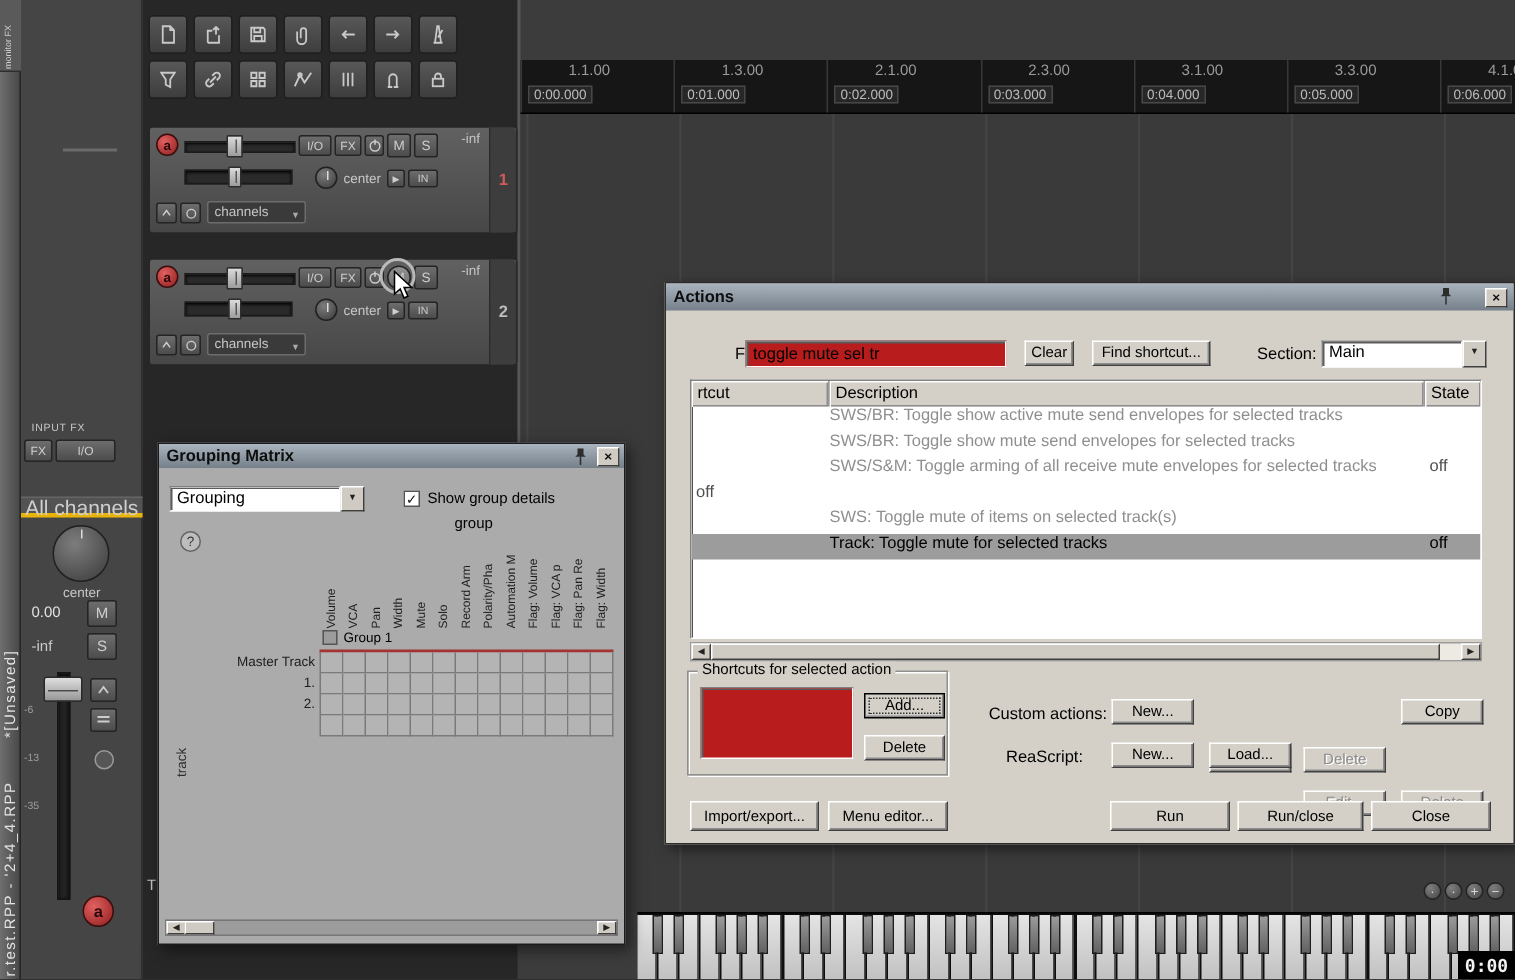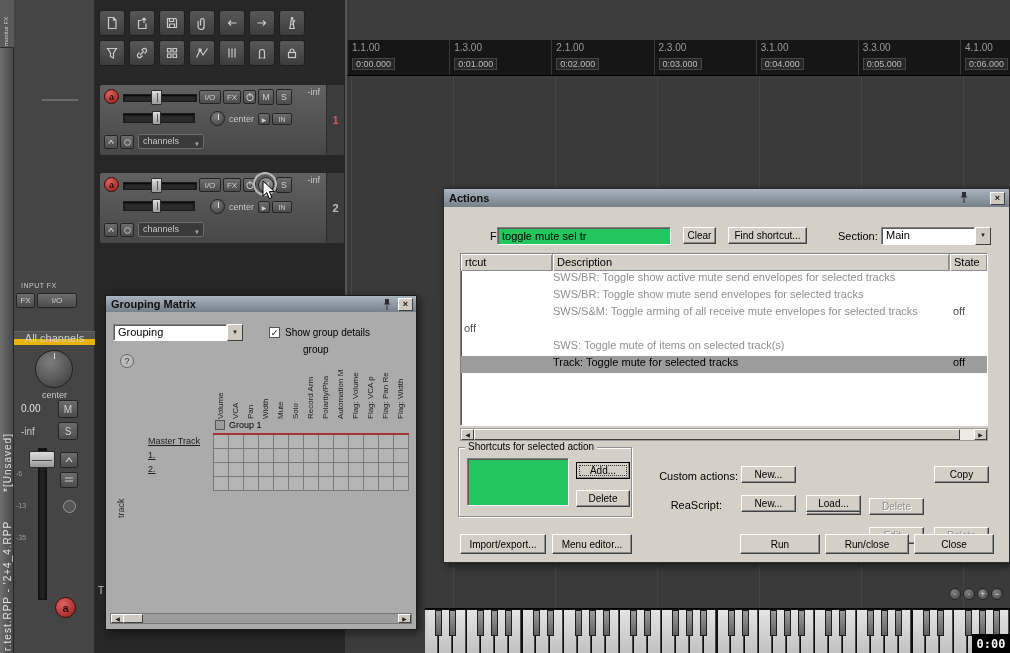--- a/index.html
+++ b/index.html
@@ -14,21 +14,21 @@
   .mfx{font-size:6px;left:3px;top:46px;color:#d0d0d0;}
   .fname{font-size:10px;left:2px;top:651px;letter-spacing:1px;}
   .unsaved{font-size:10px;left:2px;top:492px;letter-spacing:1px;}
 
   
   .masterpanel{position:absolute;left:14px;top:0;width:81px;height:653px;background:#454545;border-right:1px solid #2d2d2d;z-index:3;}
   .hdiv{position:absolute;left:28px;top:99px;width:36px;height:2px;background:#6b6b6b;}
   .dbtn{position:absolute;background:linear-gradient(#6d6d6d,#4c4c4c);border:1px solid #242424;color:#cecece;
         font-size:8px;text-align:center;border-radius:2px;display:flex;align-items:center;justify-content:center;cursor:default;}
   .lbl{position:absolute;color:#c8c8c8;}
-  .allch{position:absolute;left:0;top:331px;width:81px;height:14px;background:#535353;border-top:1px solid #646464;border-bottom:6px solid #eab308;color:#cfcfcf;font-size:11px;text-align:center;line-height:13px;}
+  .allch{position:absolute;left:0;top:331px;width:81px;height:14px;background:#535353;border-top:1px solid #646464;border-bottom:3px solid #eab308;color:#cfcfcf;font-size:14px;text-align:center;line-height:13px;}
   .knob{position:absolute;border-radius:50%;background:radial-gradient(circle at 38% 32%,#7d7d7d,#3a3a3a);border:1px solid #202020;}
   .knob::after{content:'';position:absolute;left:50%;top:2px;width:1px;height:6px;background:#dcdcdc;}
   .fgroove{position:absolute;left:24px;top:448px;width:9px;height:152px;background:#232323;border:1px solid #141414;box-shadow:inset 0 1px 3px #000;}
   .fhandle{position:absolute;left:15px;top:451px;width:26px;height:17px;background:linear-gradient(#dedede,#979797);border:1px solid #2b2b2b;border-radius:2px;}
   .fhandle::after{content:'';position:absolute;left:2px;right:2px;top:50%;height:1px;background:#4c4c4c;}
   .fscalebox{position:absolute;left:2px;top:462px;width:12px;height:130px;}
   .fscale{position:absolute;left:0;font-size:7px;color:#9d9d9d;}
   .circlebtn{position:absolute;left:49px;top:500px;width:13px;height:13px;border-radius:50%;border:1px solid #9a9a9a;background:#565656;}
   .recarm{position:absolute;border-radius:50%;background:radial-gradient(circle at 35% 32%,#e26060,#8d1d1d);border:1px solid #3c0c0c;color:#2d0707;display:flex;align-items:center;justify-content:center;font-weight:bold;}
 
@@ -36,21 +36,21 @@
   .tcpcol{position:absolute;left:95px;top:0;width:250px;height:653px;background:#272727;z-index:1;}
   .vdiv{position:absolute;left:345px;top:0;width:2px;height:608px;background:#565656;z-index:1;}
   .toolbar{position:absolute;left:99px;top:10px;width:242px;height:60px;z-index:2;}
   .tbtn{position:absolute;width:26px;height:26px;background:linear-gradient(#585858,#3d3d3d);border:1px solid #1f1f1f;border-radius:3px;display:flex;align-items:center;justify-content:center;}
   .tbtn svg{stroke:#c9c9c9;fill:none;stroke-width:1.2;}
 
   
   .ruler{position:absolute;left:347px;top:40px;width:663px;height:36px;background:#161616;border-bottom:1px solid #000;overflow:hidden;z-index:2;}
   .tl-marker{position:absolute;top:2px;}
   .tl-marker::before{content:'';position:absolute;left:-5px;top:-2px;height:36px;border-left:1px solid #383838;}
-  .tl-bar{font-size:10px;color:#9b9b9b;}
+  .tl-bar{font-size:10px;color:#9b9b9b;margin-left:27px;}
   .tl-time{margin-top:2px;font-size:9px;color:#bcbcbc;background:#272727;border:1px solid #474747;padding:0 3px;display:inline-block;}
   .arrange{position:absolute;left:347px;top:76px;width:663px;height:532px;background:#3a3a3a;
            background-image:repeating-linear-gradient(90deg,#454545 0 1px,transparent 1px 102px);background-position:4px 0;z-index:1;}
 
   
   .track{position:absolute;left:99px;width:246px;height:72px;background:linear-gradient(#616161,#474747);border:1px solid #272727;border-radius:3px;z-index:4;}
   .numstrip{position:absolute;right:0;top:0;width:18px;height:100%;background:#3d3d3d;border-left:1px solid #2b2b2b;border-radius:0 3px 3px 0;display:flex;align-items:center;justify-content:center;font-size:11px;font-weight:bold;}
   .groove{position:absolute;background:#2a2a2a;border:1px solid #1b1b1b;box-shadow:inset 0 1px 2px #000;}
   .handle{position:absolute;background:linear-gradient(#dcdcdc,#9c9c9c);border:1px solid #2d2d2d;border-radius:1px;}
   .handle::after{content:'';position:absolute;left:50%;top:2px;bottom:2px;width:1px;background:#555;}
@@ -62,21 +62,21 @@
 
   
   .cwin{position:absolute;background:#d4d0c8;border:1px solid #2c2c2c;box-shadow:3px 3px 9px rgba(0,0,0,.55);}
   .winbar{position:absolute;left:0;top:0;right:0;height:17px;background:linear-gradient(#aab4be,#76808b);display:flex;align-items:center;padding:0 5px;font-size:11px;font-weight:bold;color:#0e0e0e;}
   .winbtn{position:absolute;top:2px;width:15px;height:13px;background:#cfcbc3;border:1px solid;border-color:#fff #404040 #404040 #fff;font-size:9px;line-height:11px;text-align:center;color:#111;}
   .pin{position:absolute;top:2px;}
   .wbtn{position:absolute;background:#d4d0c8;border:1px solid;border-color:#fff #404040 #404040 #fff;box-shadow:inset -1px -1px 0 #8b8b8b;
         font-size:10px;color:#000;display:flex;align-items:center;justify-content:center;cursor:default;}
   .wbtn.disabled{color:#8c8c8c;text-shadow:1px 1px 0 #fff;margin-top:32px;}
   .wbtn.focusbtn{border-color:#000;outline:1px dotted #333;outline-offset:-4px;}
-  .sunken{background:#22c55e;border:1px solid;border-color:#808080 #fff #fff #808080;box-shadow:inset 1px 1px 0 #5a5a5a;}
+  .sunken{background:#b91c1c;border:1px solid;border-color:#808080 #fff #fff #808080;box-shadow:inset 1px 1px 0 #5a5a5a;}
   .wlabel{position:absolute;font-size:11px;color:#000;}
   .combo{position:absolute;display:flex;}
   .combo .field{flex:1;background:#fff;border:1px solid;border-color:#808080 #fff #fff #808080;box-shadow:inset 1px 1px 0 #5a5a5a;font-size:11px;padding:1px 4px;}
   .combo .cbtn{width:16px;background:#cfcbc3;border:1px solid;border-color:#fff #404040 #404040 #fff;font-size:6px;text-align:center;line-height:14px;color:#222;}
 
   
   .alist{position:absolute;left:16px;top:64px;width:528px;height:173px;background:#fff;border:1px solid;border-color:#808080 #fff #fff #808080;box-shadow:inset 1px 1px 0 #555;overflow:hidden;}
   .ahead{display:flex;height:17px;background:#d4d0c8;font-size:11px;color:#000;}
   .ahead>div{border-right:1px solid #9a9a9a;box-shadow:inset 1px 1px 0 #fff,inset -1px -1px 0 #8d8d8d;padding:2px 0 0 4px;overflow:hidden;white-space:nowrap;}
   .a-row{display:flex;height:17px;font-size:11px;color:#8f8f8f;white-space:nowrap;}
@@ -94,21 +94,21 @@
   
   .gwin{position:absolute;left:105px;top:295px;width:312px;height:335px;background:#ababab;border:1px solid #1c1c1c;box-shadow:3px 3px 9px rgba(0,0,0,.5);z-index:10;}
   .gwin .winbar{height:16px;}
   .chk{position:absolute;width:11px;height:11px;background:#fff;border:1px solid #555;font-size:9px;line-height:10px;text-align:center;color:#111;}
   .helpbtn{position:absolute;left:14px;top:58px;width:14px;height:14px;border-radius:50%;border:1px solid #666;background:#bdbdbd;font-size:9px;text-align:center;line-height:13px;color:#333;}
   .gcols{position:absolute;left:107px;top:61px;height:62px;display:flex;}
   .g-col{width:15px;height:62px;writing-mode:vertical-rl;transform:rotate(180deg);font-size:8px;color:#1d1d1d;overflow:hidden;line-height:15px;}
   .redline{position:absolute;left:107px;top:137px;width:196px;height:2px;background:#a23434;}
   .ggrid{position:absolute;left:107px;top:139px;border-left:1px solid #7a7a7a;}
   .g-row{display:flex;position:relative;}
-  .g-rowlabel{position:absolute;left:-66px;width:62px;text-align:left;font-size:9px;color:#1d1d1d;top:1px;white-space:nowrap;text-decoration:underline;}
+  .g-rowlabel{position:absolute;left:-66px;width:62px;text-align:right;font-size:9px;color:#1d1d1d;top:1px;white-space:nowrap;}
   .g-cell{width:15px;height:14px;border-right:1px solid #7a7a7a;border-bottom:1px solid #7a7a7a;background:#b4b4b4;}
   .gtrack{font-size:9px;color:#2e2e2e;left:10px;top:222px;}
   .gscroll{position:absolute;left:4px;top:317px;width:302px;height:11px;background:#9c9c9c;border:1px solid #777;}
 
   
   .piano{position:absolute;left:425px;top:608px;width:585px;height:45px;background:#0e0e0e;border-top:1px solid #000;z-index:5;}
   .wkey{position:absolute;top:1px;height:43px;background:linear-gradient(#e4e4e4,#c1c1c1);border-right:1px solid #494949;}
   .bkey{position:absolute;top:1px;width:7px;height:26px;background:linear-gradient(#9b9b9b,#616161);border:1px solid #1e1e1e;z-index:2;}
   .clock{position:absolute;left:972px;top:634px;width:38px;height:19px;background:#000;color:#f2f2f2;font:bold 12px "DejaVu Sans Mono",monospace;display:flex;align-items:center;justify-content:center;z-index:30;}
   .dockertab{position:absolute;left:98px;top:585px;color:#c2c2c2;font-size:10px;z-index:6;}

